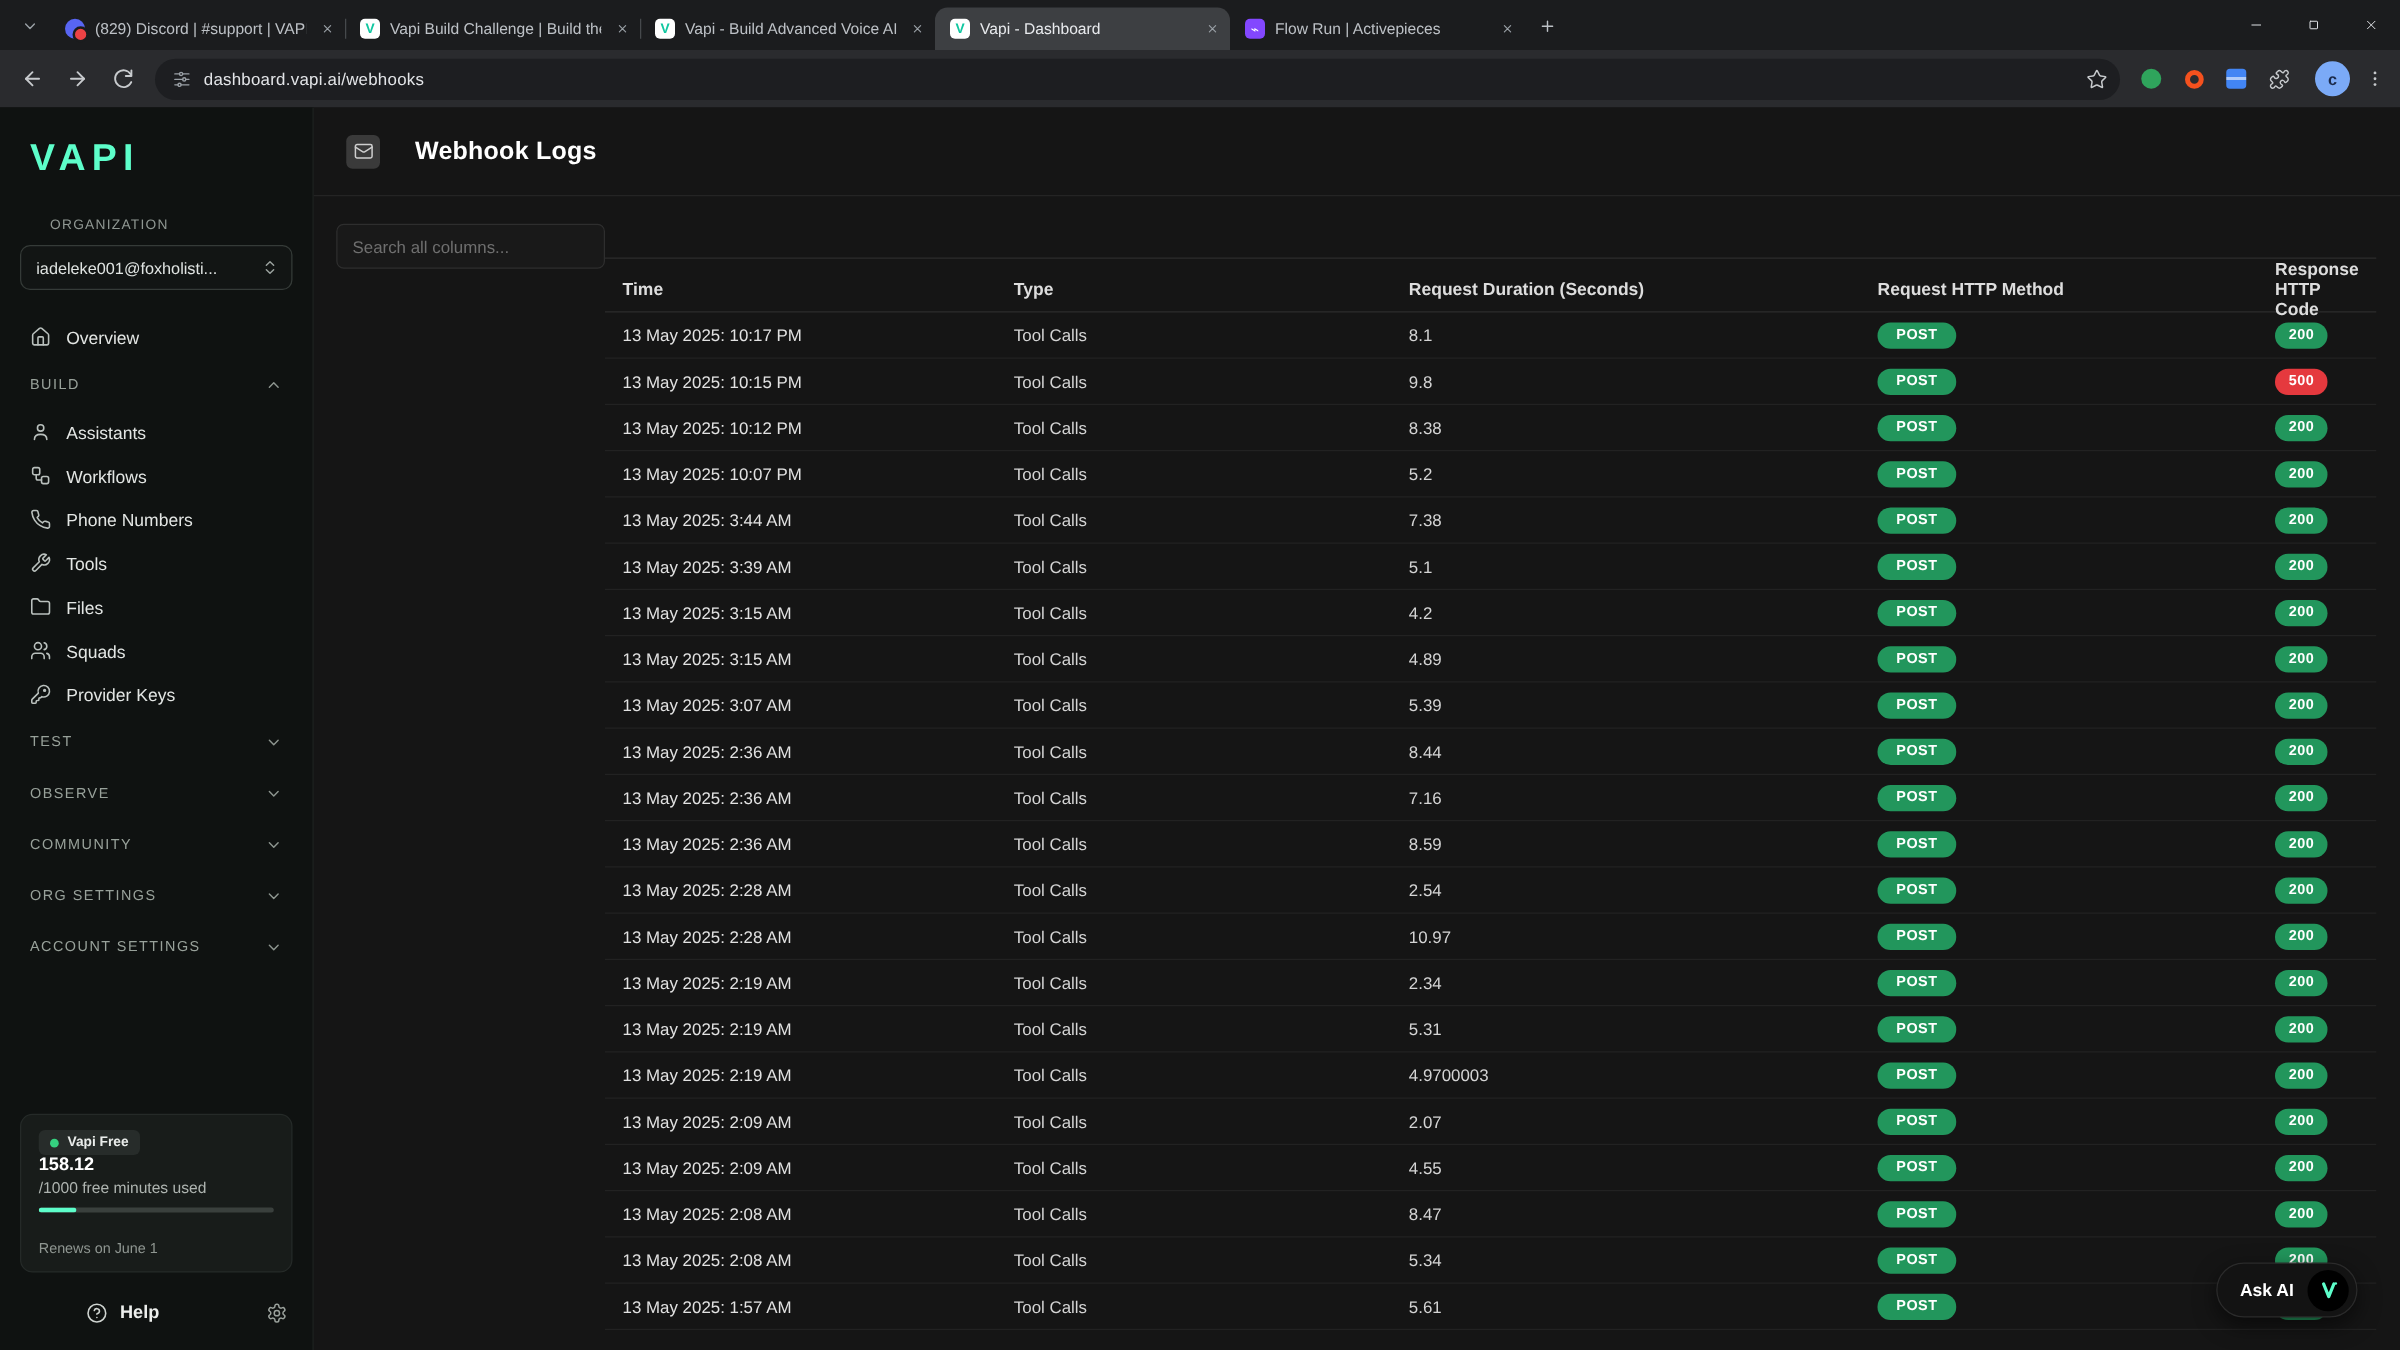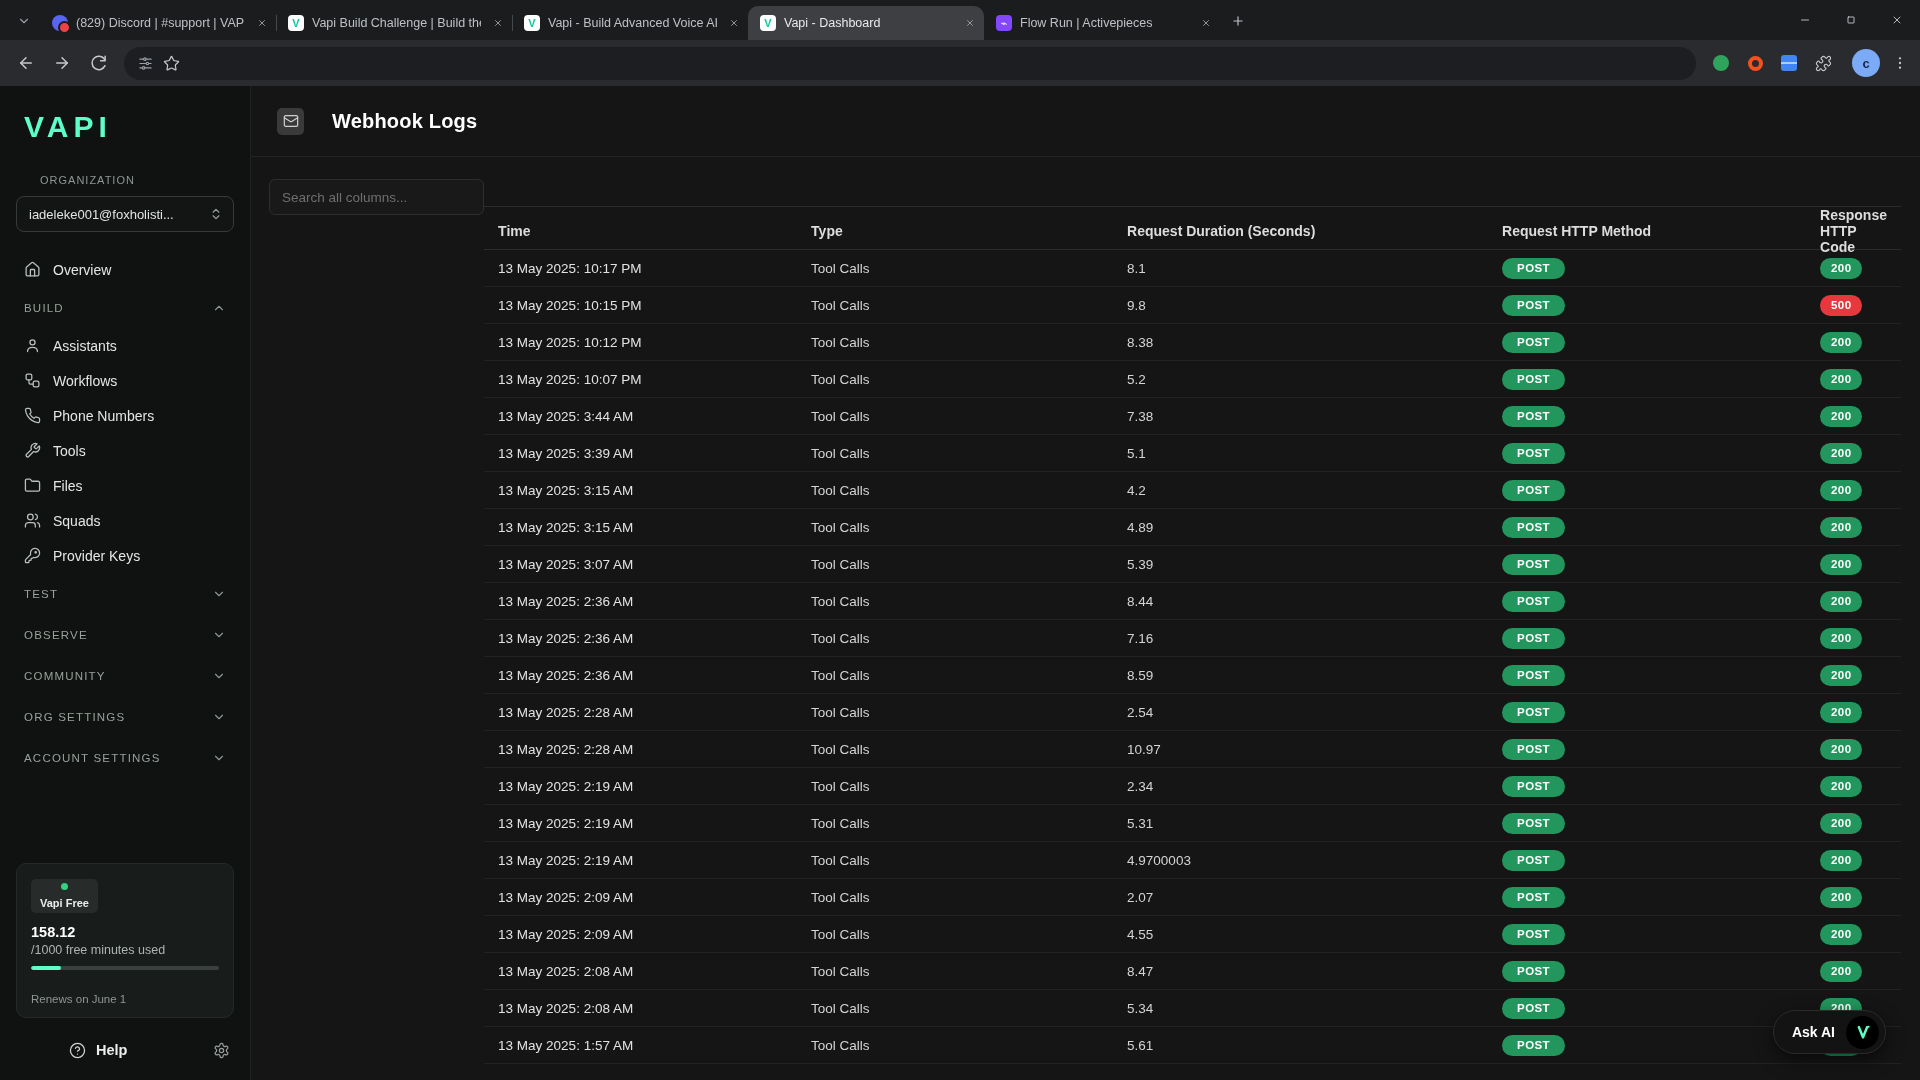--- a/index.html
+++ b/index.html
@@ -61,23 +61,23 @@
     display:flex; align-items:center; justify-content:space-between; padding:0 10px 0 12px; color:#e0e4e2; font-size:13px; }
   .updown { color:#9aa29e; } .updown svg { width:14px; height:14px; }
   .nav { padding:20px 10px 0; }
   .nav-item { height:35px; display:flex; align-items:center; gap:12px; padding:0 14px; border-radius:6px; color:#e3e6e4; font-size:14px; }
   .nav-icon { color:#b9c0bd; display:flex; } .nav-icon svg { width:17px; height:17px; stroke-width:1.8; }
   .section-header { height:41px; display:flex; align-items:center; justify-content:space-between; padding:0 14px; color:#98a19a; font-size:11.5px; letter-spacing:1.2px; }
   .chev { color:#8d958f; display:flex; } .chev svg { width:14px; height:14px; }
   .build-items { }
   .sidebar-bottom { margin-top:auto; }
   .plan-card { margin:0 16px 10px; background:#181c1a; border:1px solid #252a28; border-radius:10px; padding:12px 14px; }
-  .plan-badge { display:inline-flex; align-items:center; gap:7px; background:#272c2a; border-radius:5px; padding:4px 9px; font-size:11px; font-weight:600; color:#eaedeb;flex-direction:column; }
+  .plan-badge { display:inline-flex; align-items:center; gap:7px; background:#272c2a; border-radius:5px; padding:4px 9px; font-size:11px; font-weight:600; color:#eaedeb; }
   .plan-dot { width:7px; height:7px; border-radius:50%; background:#35d07f; }
-  .plan-amount { margin-top:11px; font-size:14.5px; font-weight:700; color:#ffffff; }
+  .plan-amount { font-size:14.5px; font-weight:700; color:#ffffff; }
   .plan-caption { margin-top:3px; font-size:12.5px; color:#aeb4b0; }
   .progress { margin-top:9px; height:4px; background:#3a403d; border-radius:2px; overflow:hidden; }
   .progress-fill { height:100%; background:#5DFECA; border-radius:2px; }
   .plan-renews { margin-top:23px; font-size:11.5px; color:#8f9691; }
   .help-row { height:52px; display:flex; align-items:center; justify-content:space-between; padding:0 20px 8px 22px;margin-left:47px; }
   .help-left { display:flex; align-items:center; gap:10px; color:#eceeec; font-size:14.5px; font-weight:700; }
   .help-left .hicon { color:#cfd4d1; display:flex; } .hicon svg { width:17px; height:17px; stroke-width:1.8; }
   .gear { color:#9aa19c; display:flex; } .gear svg { width:17px; height:17px; stroke-width:1.7; }
 
   .main { flex:1; display:flex; flex-direction:column; min-width:0; }
@@ -216,20 +216,21 @@
       <span class="tune-icon">
           <svg viewBox="0 0 24 24">
             <path d="M21 5h-8M9 5H3"></path>
             <circle cx="11" cy="5" r="2"></circle>
             <path d="M21 12h-4M13 12H3"></path>
             <circle cx="15" cy="12" r="2"></circle>
             <path d="M21 19h-10M7 19H3"></path>
             <circle cx="9" cy="19" r="2"></circle>
           </svg>
         </span>
+      <span class="url-text">dashboard.vapi.ai/webhooks</span>
       <span class="star-icon">
           <svg viewBox="0 0 24 24">
             <path d="M11.52 2.3a.53.53 0 0 1 .95 0l2.31 4.68c.31.62.9 1.05 1.6 1.16l5.16.75c.43.07.6.6.29.91l-3.73 3.64c-.5.49-.73 1.19-.61 1.88l.88 5.14a.53.53 0 0 1-.77.56l-4.62-2.43a2.12 2.12 0 0 0-1.97 0l-4.62 2.43a.53.53 0 0 1-.77-.56l.88-5.14a2.12 2.12 0 0 0-.61-1.88L2.16 9.8a.53.53 0 0 1 .29-.91l5.17-.75a2.12 2.12 0 0 0 1.6-1.16z"></path>
           </svg>
         </span>
     </div>
     <div class="ext">
         <span class="ext-green-dot"></span>
       </div>
     <div class="ext">

